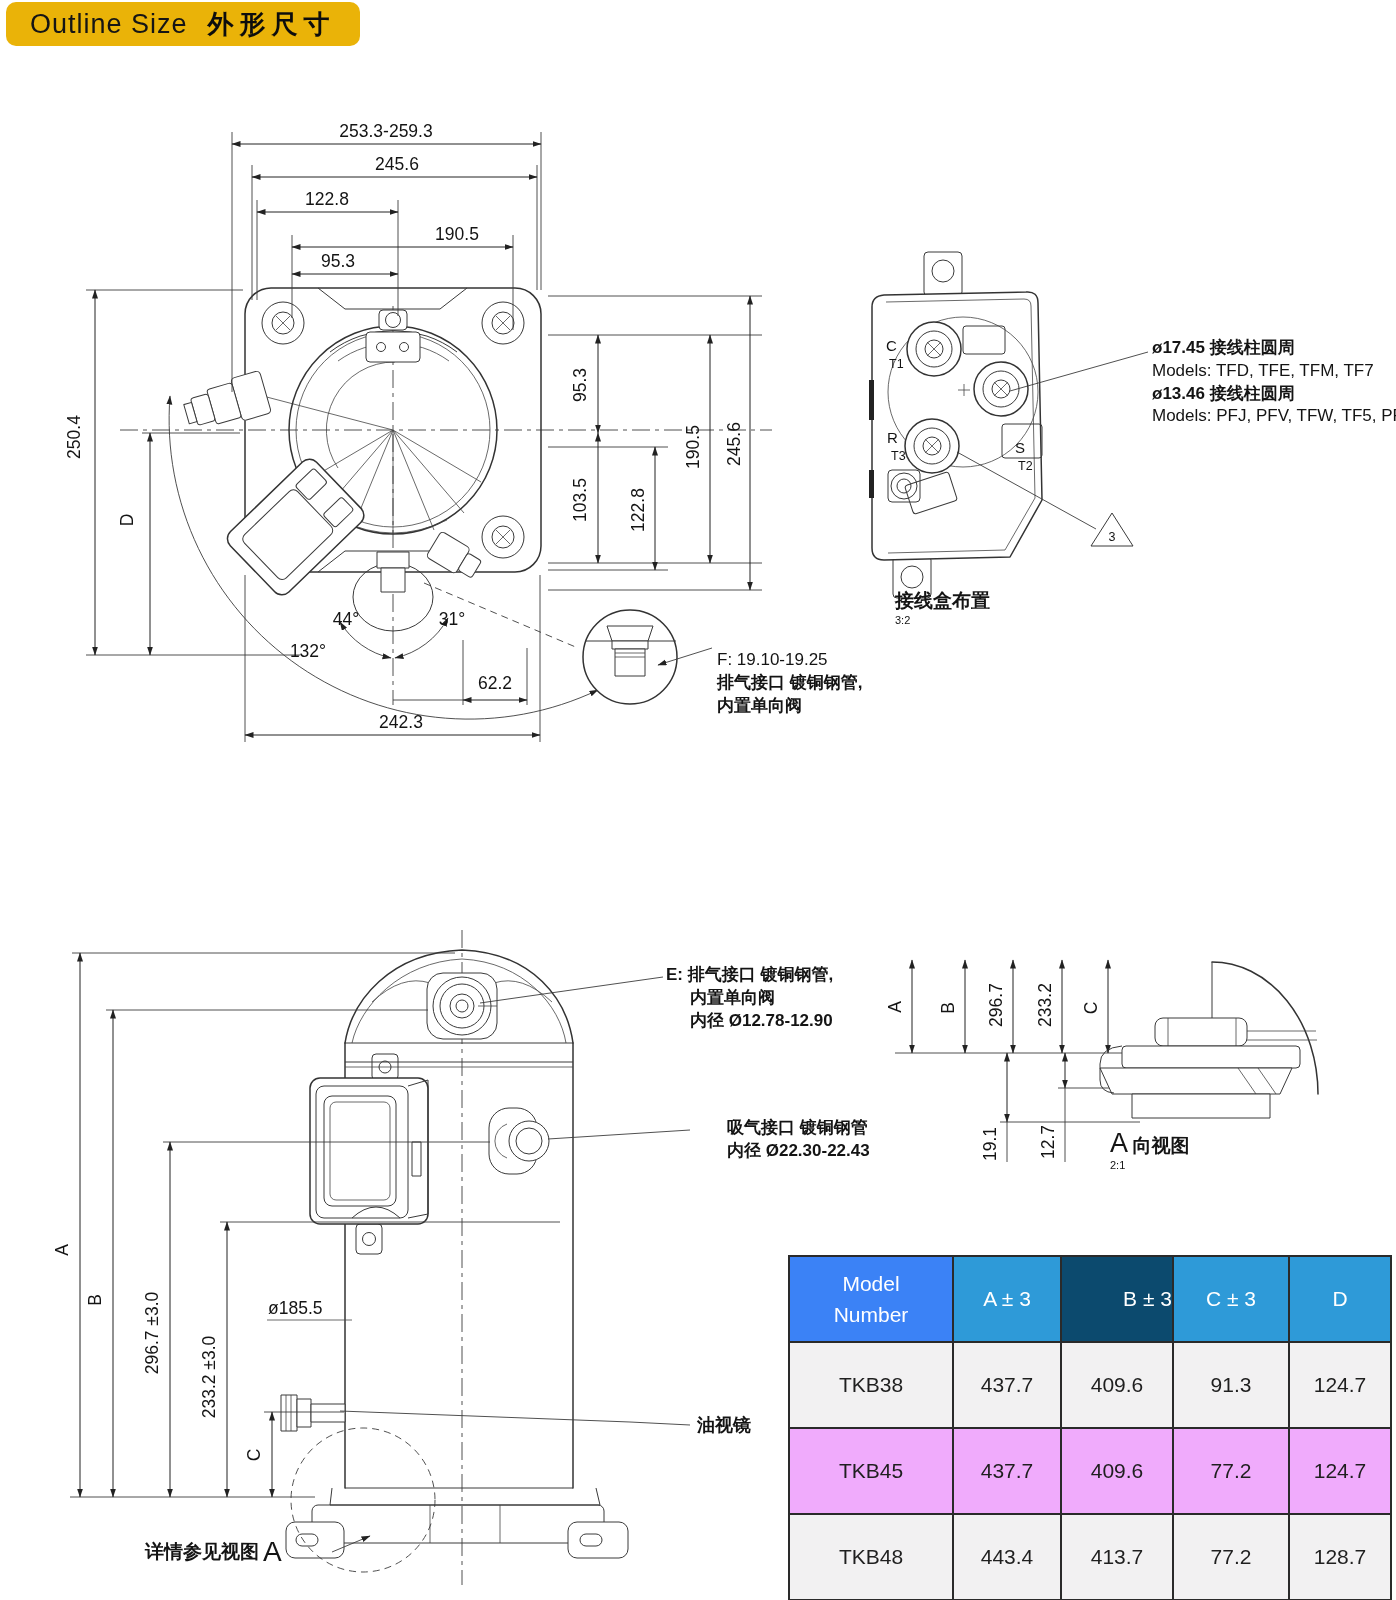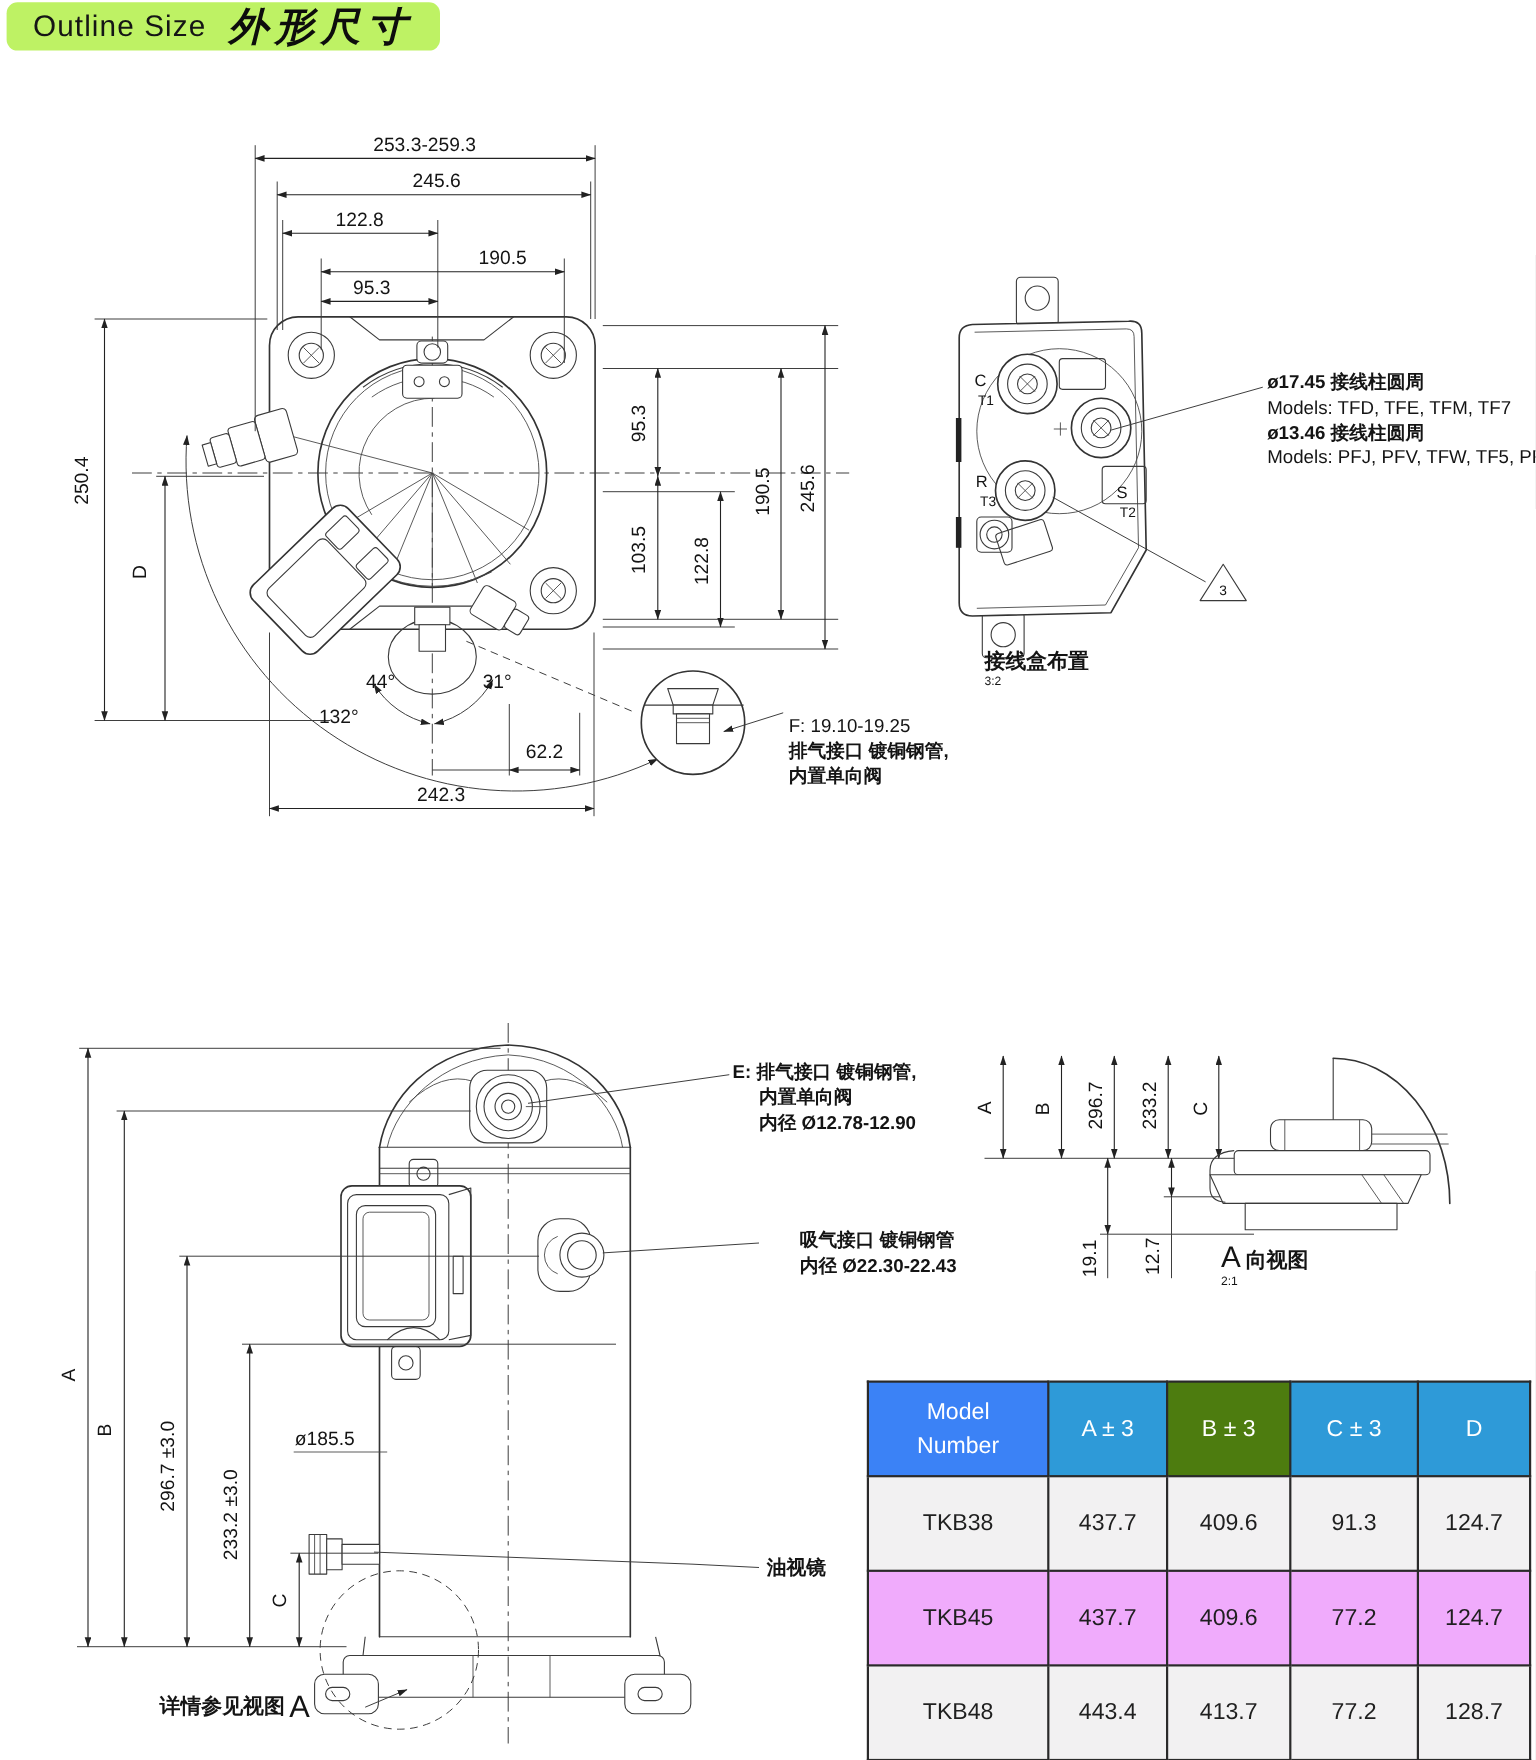--- a/index.html
+++ b/index.html
@@ -2,21 +2,21 @@
 <html><head>
 <meta charset="utf-8">
 <style>
   html,body{margin:0;padding:0;background:#e8e8e8;}
   .page{position:relative;width:1396px;height:1600px;background:#ffffff;overflow:hidden;
         font-family:"Liberation Sans",sans-serif;color:#1c1c1c;}
   
   .banner{position:absolute;left:6px;top:2px;height:44px;padding:0 24px;border-radius:10px;
           display:flex;align-items:center;gap:20px;}
   .banner .en{font-size:27px;letter-spacing:1px;color:#151515;}
-  .banner .zh{font-size:36px;font-weight:bold;letter-spacing:6px;color:#0d0d0d;font-style:italic;}
+  .banner .zh{font-size:26px;font-weight:bold;letter-spacing:6px;color:#0d0d0d;}
   
   svg.art{position:absolute;left:0;top:0;}
   .s{stroke:#333;fill:none;stroke-width:1.5;stroke-linejoin:round;stroke-linecap:round;}
   .s2{stroke:#3a3a3a;fill:none;stroke-width:1;stroke-linejoin:round;}
   .thin{stroke:#444;fill:none;stroke-width:.8;}
   .dim{stroke:#222;fill:none;stroke-width:1;}
   .ext{stroke:#3c3c3c;fill:none;stroke-width:.9;}
   .dash{stroke-dasharray:7 5;}
   .cl{stroke:#3c3c3c;fill:none;stroke-width:.9;stroke-dasharray:18 5 4 5;}
   .wh{fill:#fff;}
@@ -38,21 +38,21 @@
   .spec td{border:2px solid #2a2a2a;text-align:center;vertical-align:middle;height:84px;padding:0;}
   .spec .hd{color:#fff;line-height:1.5;}
   .r-light td{background:#F2F1F2;}
   .r-mid td{background:#f0abfc;}
 </style>
 </head>
 <body>
 
 <div class="page">
 
-  <div class="banner" style="background:#bef264;">
+  <div class="banner" style="background:#eab308;">
     <span class="en">Outline Size</span>
     <span class="zh">外形尺寸</span>
   </div>
 
   <svg class="art" width="1396" height="1600" viewBox="0 0 1396 1600">
     <defs>
       <marker id="ma" markerWidth="10" markerHeight="8" refX="8.5" refY="3" orient="auto-start-reverse" markerUnits="userSpaceOnUse">
         <path d="M0,0 L9,3 L0,6 Z" fill="#222"></path>
       </marker>
     </defs>
@@ -438,21 +438,21 @@
         <col style="width:116px">
         <col style="width:102px">
       </colgroup>
     <tbody>
       <tr style="background:#2E9AD8;">
         <td class="hd" style="background:#3b82f6;">
           <div>Model</div>
           <div>Number</div>
         </td>
         <td class="hd" style="background:#2E9AD8;">A ± 3</td>
-        <td class="hd" style="background:#4d7c0f;">B ± 3</td>
+        <td class="hd" style="background:#0c4a6e;text-align:right;">B ± 3</td>
         <td class="hd" style="background:#2E9AD8;">C ± 3</td>
         <td class="hd" style="background:#2E9AD8;">D</td>
       </tr>
       <tr class="r-light">
         <td>TKB38</td>
         <td>437.7</td>
         <td>409.6</td>
         <td>91.3</td>
         <td>124.7</td>
       </tr>

